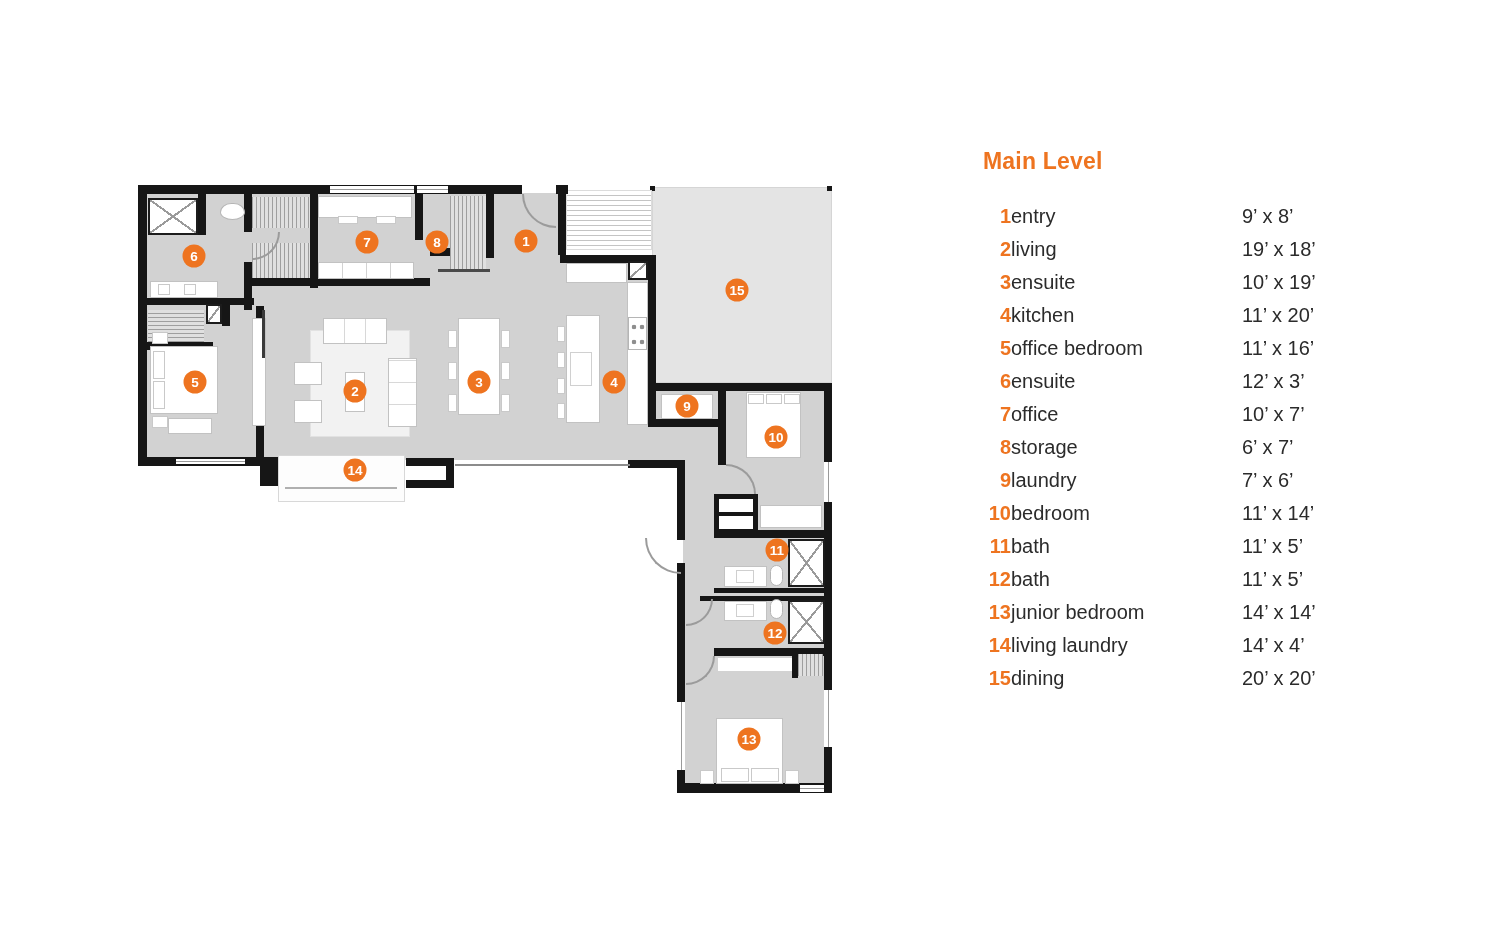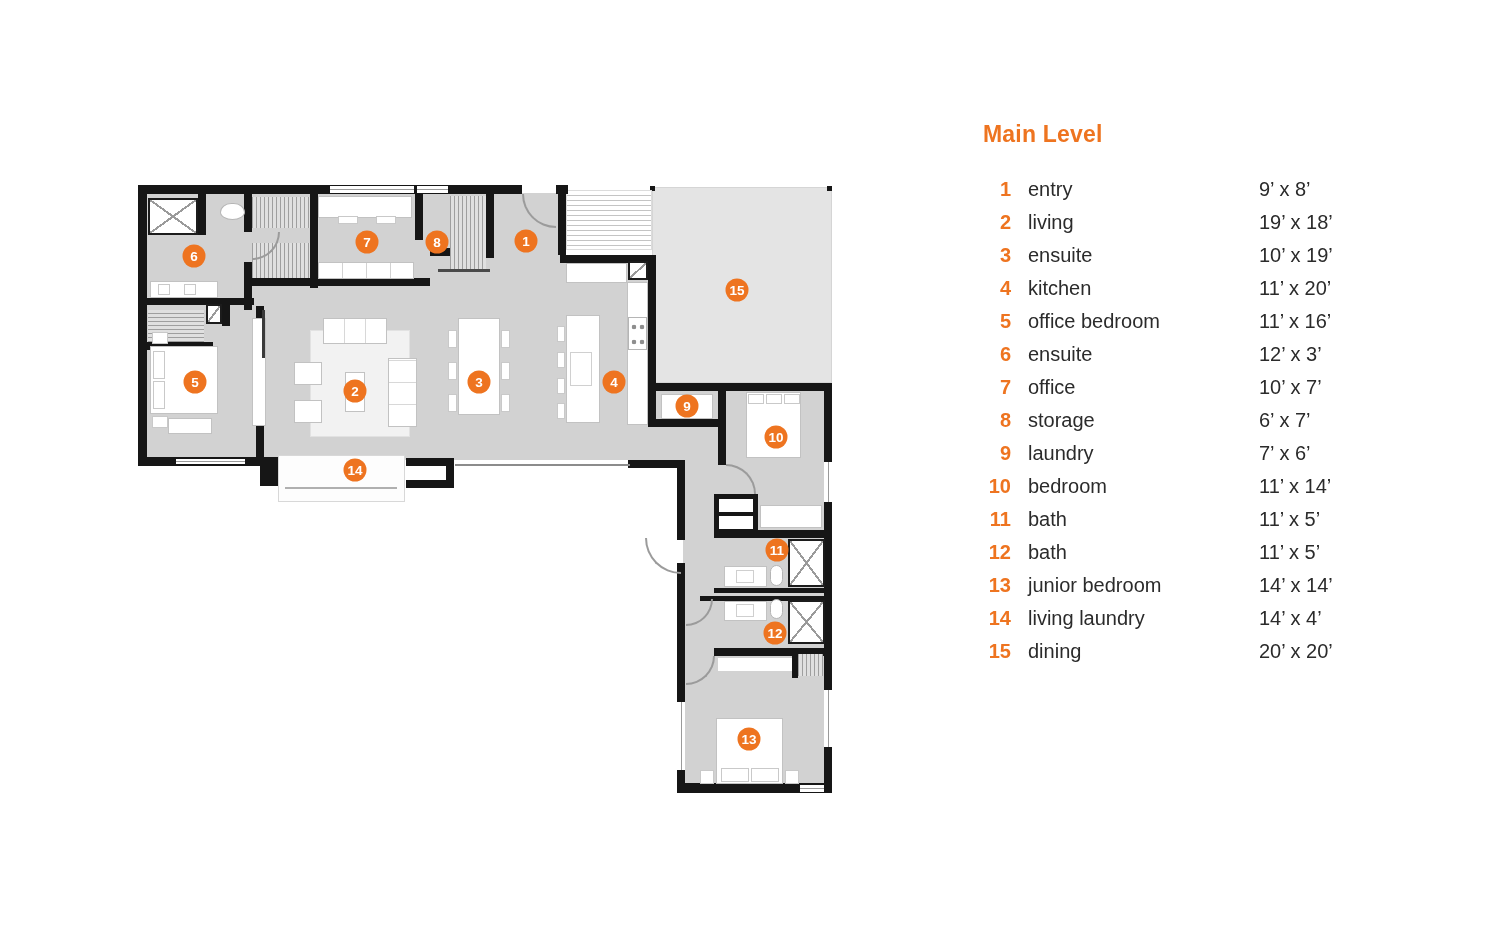--- a/index.html
+++ b/index.html
@@ -43,25 +43,25 @@
            background-image:
              radial-gradient(circle at 5px 9px,  #8e8e8e 2px, transparent 2.6px),
              radial-gradient(circle at 13px 9px, #8e8e8e 2px, transparent 2.6px),
              radial-gradient(circle at 5px 24px, #8e8e8e 2px, transparent 2.6px),
              radial-gradient(circle at 13px 24px,#8e8e8e 2px, transparent 2.6px); }
   .marker { width:23px; height:23px; border-radius:50%; background:var(--accent);
             color:#fff; font-size:13.5px; font-weight:700; line-height:1;
             display:flex; align-items:center; justify-content:center;
             transform:translate(-50%,-50%); z-index:10; }
   
-  .legend { position:absolute; left:983px; top:121px; color:#2b2b2b; }
+  .legend { position:absolute; left:983px; top:148px; color:#2b2b2b; }
   .legend h1 { margin:0 0 25px 0; font-size:23px; letter-spacing:.2px; color:var(--accent); }
   .lrow { display:flex; align-items:center; height:33px; font-size:20px; }
   .lnum { width:28px; text-align:right; font-weight:700; color:var(--accent); }
-  .llbl { margin-left:17px; width:231px; }
+  .llbl { width:231px; }
 </style>
 </head>
 <body>
 
 <div class="el" style="left:0;top:0;width:960px;height:928px">
 
   <div class="el floor" style="left:146px;top:193px;width:414px;height:267px"></div>
   <div class="el floor" style="left:560px;top:263px;width:95px;height:197px"></div>
   <div class="el floor" style="left:648px;top:391px;width:36px;height:72px"></div>
   <div class="el floor" style="left:655px;top:391px;width:63px;height:36px"></div>

